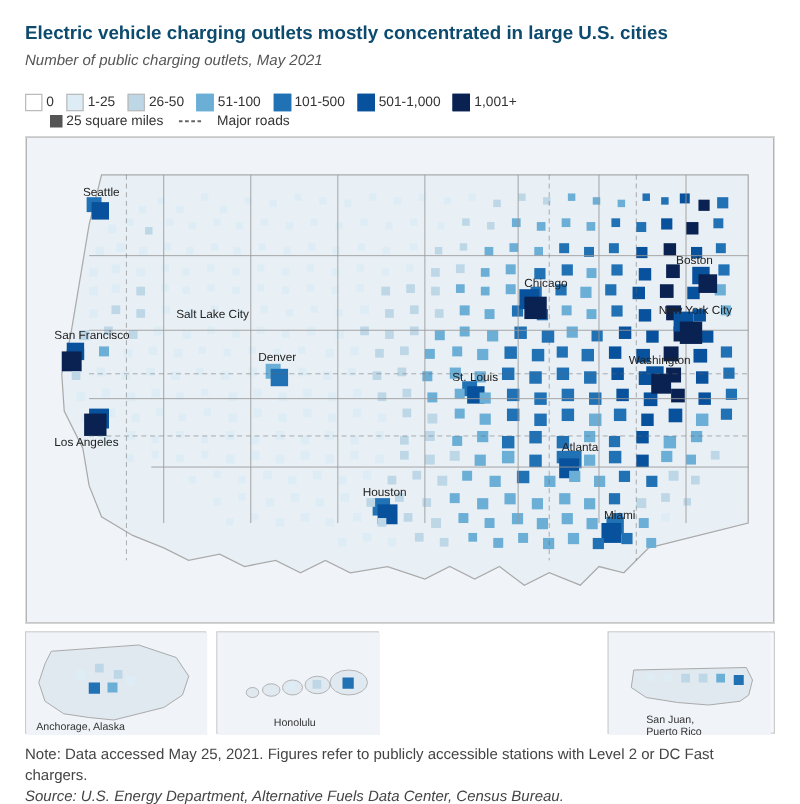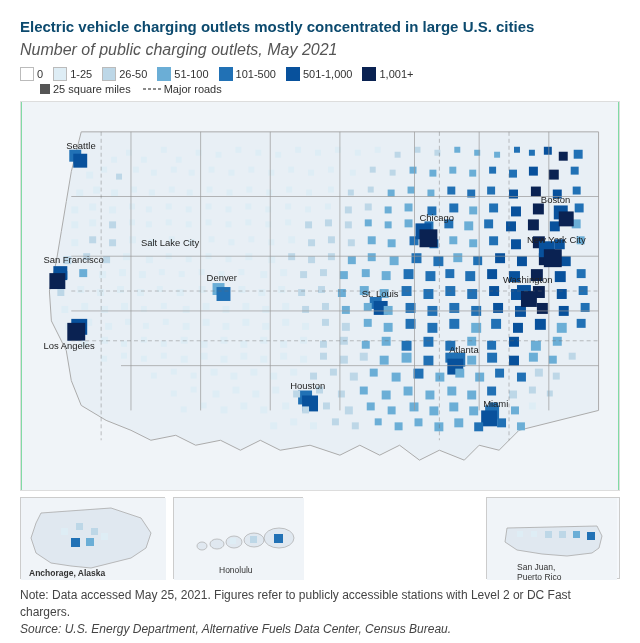--- a/index.html
+++ b/index.html
@@ -13,23 +13,23 @@
     }
     .title {
       font-size: 15px;
       font-weight: 700;
       line-height: 1.25;
       margin-bottom: 4px;
       color: #0c4a6e;
       max-width: 580px;
     }
     .subtitle {
-      font-size: 16px;
+      font-size: 12px;
       color: #555;
-      margin-bottom: 8px;
+      margin-bottom: 20px;
       font-style: italic;
     }
     .legend-row {
       display: flex;
       align-items: center;
       flex-wrap: wrap;
       gap: 0 10px;
       margin-bottom: 2px;
     }
     .legend-item {
@@ -57,28 +57,28 @@
     .legend-square-icon {
       display: inline-block;
       width: 10px;
       height: 10px;
       background: #555;
       flex-shrink: 0;
     }
     .legend-road-icon {
       display: flex;
       align-items: center;
-      gap: 3px;
+      gap: 13px;
     }
     .map-container {
       position: relative;
       width: 600px;
       height: 390px;
       margin: 0 auto;
-      background: #22c55e;
+      background: #a3a3a3;
       border: 1px solid #ddd;
       overflow: hidden;
     }
     
     .map-container svg {
       width: 100%;
       height: 100%;
     }
     .inset-row {
       display: flex;
@@ -690,21 +690,21 @@
     <text x="430" y="252" font-size="9.5" font-family="Arial" fill="#222">Atlanta</text>
     <text x="464" y="307" font-size="9.5" font-family="Arial" fill="#222">Miami</text>
     <text x="484" y="182" font-size="9.5" font-family="Arial" fill="#222">Washington</text>
     <text x="508" y="142" font-size="9.5" font-family="Arial" fill="#222">New York City</text>
     <text x="522" y="102" font-size="9.5" font-family="Arial" fill="#222">Boston</text>
   </svg>
 </div>
 
 <div class="inset-row">
 
-  <div class="inset-box" style="width:145px;height:82px;font-weight:bold;">
+  <div class="inset-box" style="width:145px;height:82px;">
     <svg viewBox="0 0 145 82" width="145" height="82">
       <rect width="145" height="82" fill="#f0f4f8"></rect>
 
       <path d="M20,15 L90,10 L120,20 L130,35 L125,50 L110,60 L90,65 L70,70 L50,68 L30,65 L15,55 L10,40 L15,25 Z" fill="#e0e8f0" stroke="#aaa" stroke-width="0.8"></path>
 
       <rect x="40" y="30" width="7" height="7" fill="#deedf5"></rect>
       <rect x="55" y="25" width="7" height="7" fill="#bdd7e7"></rect>
       <rect x="70" y="30" width="7" height="7" fill="#bdd7e7"></rect>
       <rect x="50" y="40" width="9" height="9" fill="#2171b5"></rect>
       <rect x="65" y="40" width="8" height="8" fill="#6baed6"></rect>

